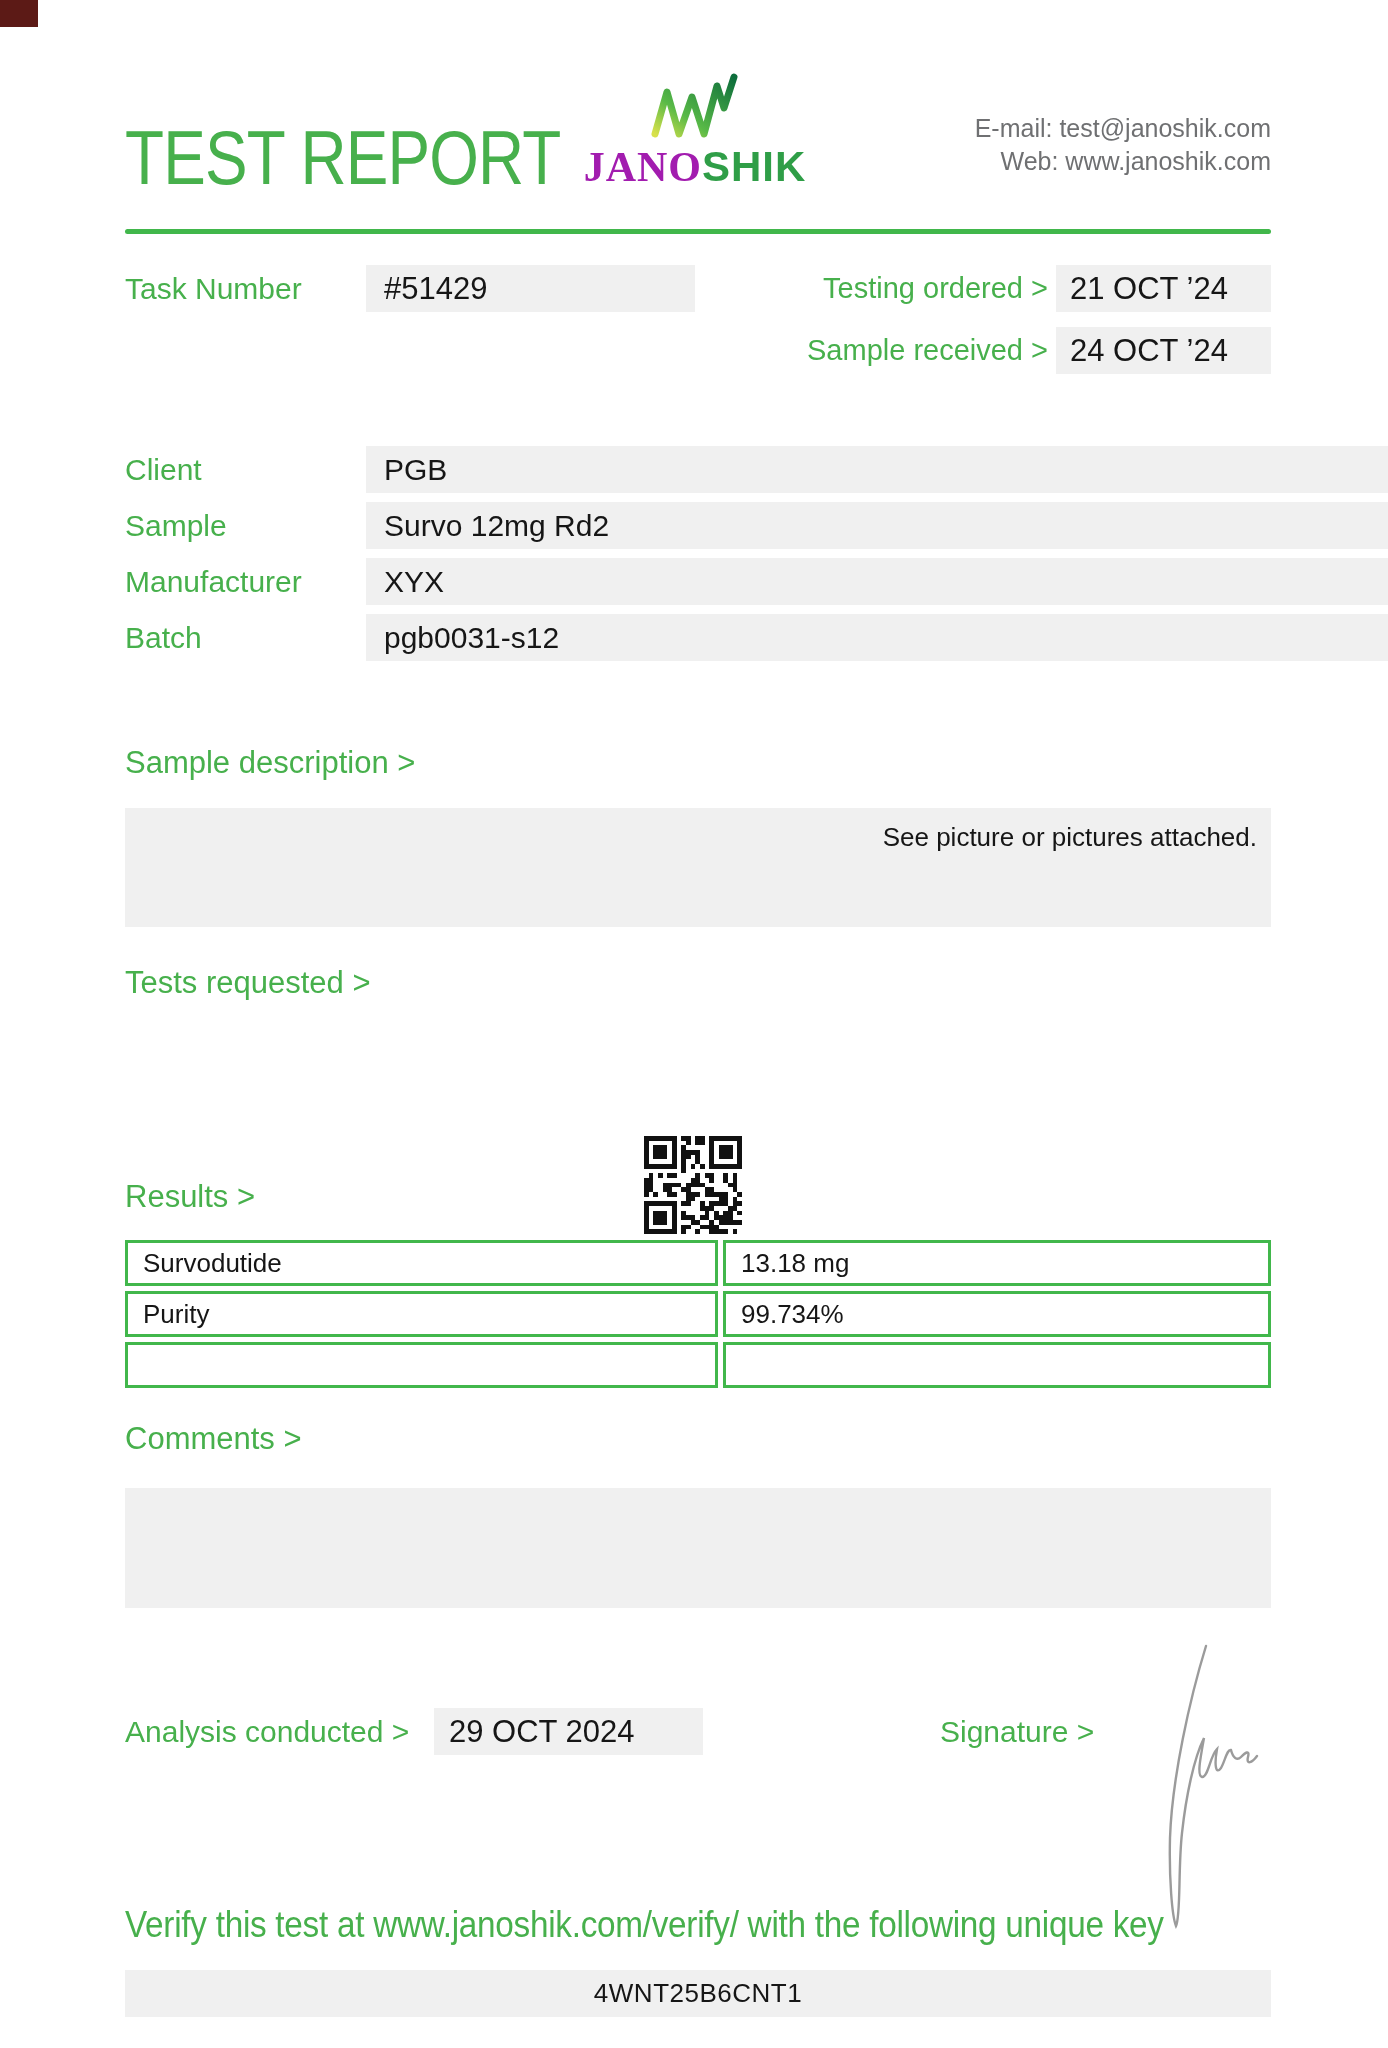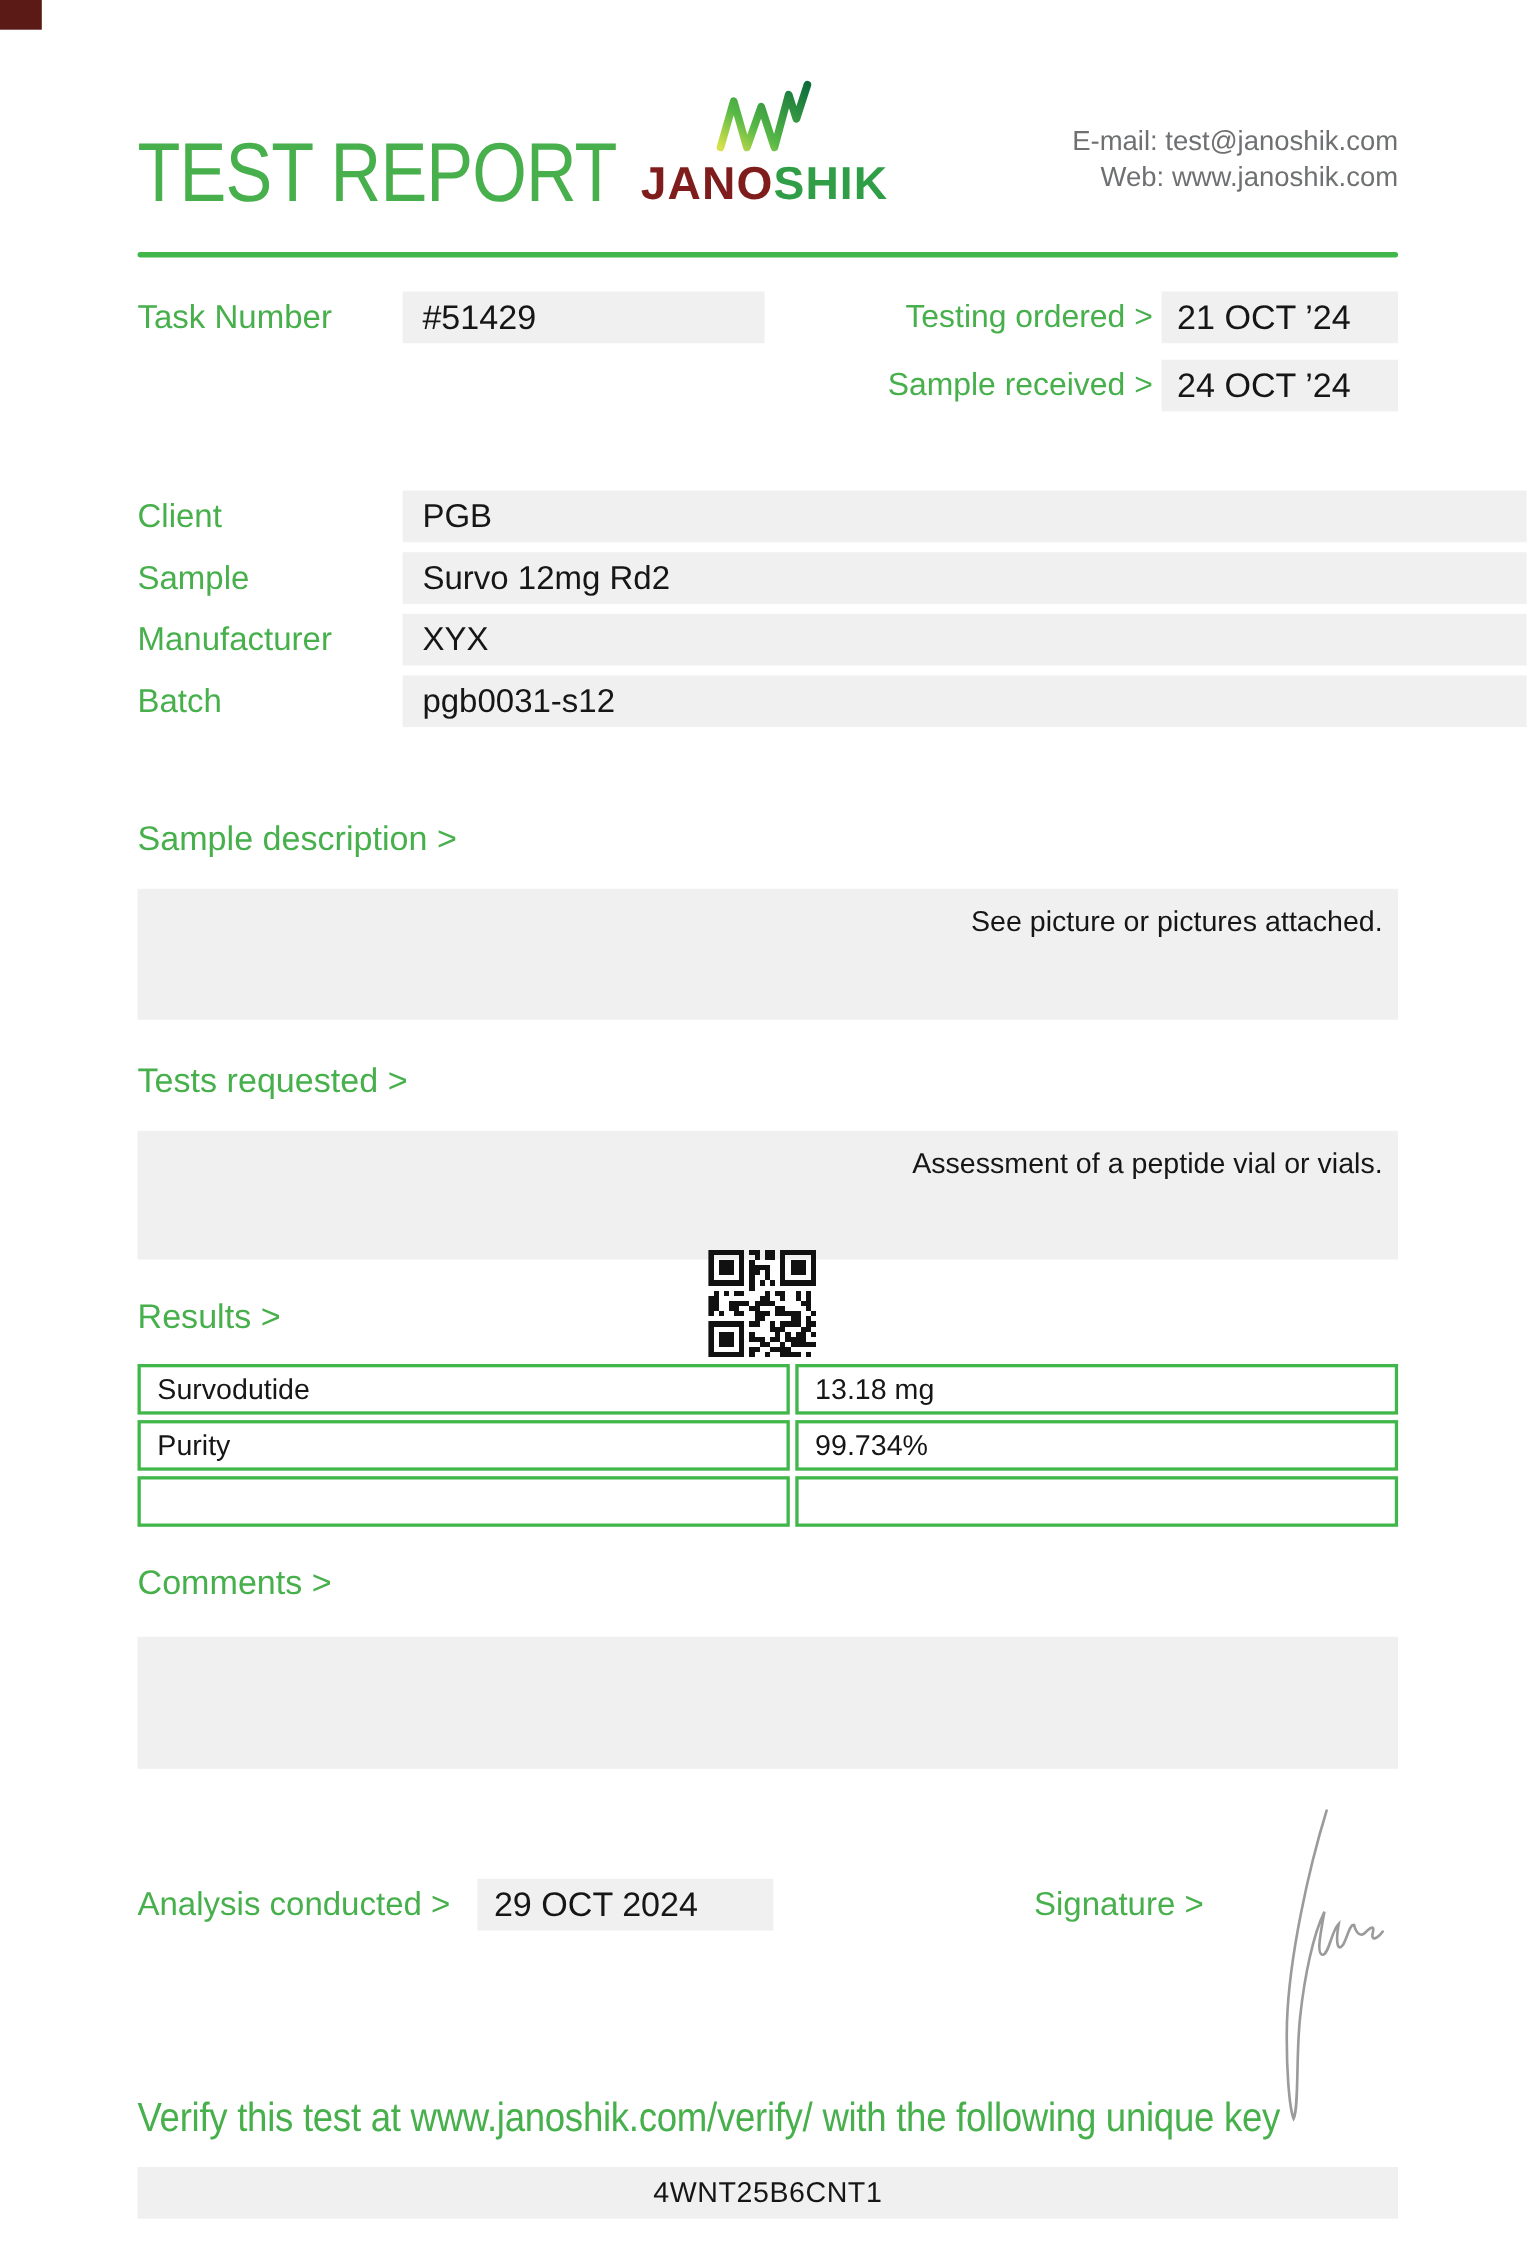--- a/index.html
+++ b/index.html
@@ -13,21 +13,21 @@
 
   .title {
     left:125px; top:120px; font-size:76px; line-height:1; letter-spacing:-1px;
     color:var(--green); transform:scaleX(.84); transform-origin:left top; white-space:nowrap;
   }
   .logo-icon { left:650px; top:72px; }
   .logo-text {
     left:565px; top:146px; width:260px; text-align:center;
     font-size:42px; font-weight:bold; letter-spacing:1px; line-height:1; white-space:nowrap;
   }
-  .logo-jano { color:#7f1d1d; }
+  .logo-jano { color:#a21caf;font-family:Liberation Serif, serif; }
   .logo-shik { color:#2f9e47; }
   .contact { right:117px; top:112px; text-align:right; font-size:25px; line-height:1.3; color:#6f7072; }
 
   .rule { left:125px; top:229px; width:1146px; height:5px; background:var(--green-line); border-radius:3px; }
 
   .row-label { font-size:30px; color:var(--green); height:47px; line-height:47px; white-space:nowrap; }
   .value-box {
     background:var(--box,#f0f0f0); height:47px; line-height:47px; font-size:31px;
     padding-left:18px; box-sizing:border-box; white-space:nowrap; overflow:hidden;
   }
@@ -136,21 +136,20 @@
   <div class="abs row-label info-label-2">Manufacturer</div>
   <div class="abs value-box info-value info-value-2">XYX</div>
 
   <div class="abs row-label info-label-3">Batch</div>
   <div class="abs value-box info-value info-value-3">pgb0031-s12</div>
 
   <div class="abs section-heading sd-heading">Sample description &gt;</div>
   <div class="abs body-box sd-box">See picture or pictures attached.</div>
 
   <div class="abs section-heading tr-heading">Tests requested &gt;</div>
-  <div class="abs body-box tr-box">Assessment of a peptide vial or vials.</div>
 
   <div class="abs qr">
     <svg id="qr-svg" width="98" height="98" viewBox="0 0 21 21" shape-rendering="crispEdges">
         <rect x="0" y="0" width="1" height="1" fill="#111"></rect>
         <rect x="1" y="0" width="1" height="1" fill="#111"></rect>
         <rect x="2" y="0" width="1" height="1" fill="#111"></rect>
         <rect x="3" y="0" width="1" height="1" fill="#111"></rect>
         <rect x="4" y="0" width="1" height="1" fill="#111"></rect>
         <rect x="5" y="0" width="1" height="1" fill="#111"></rect>
         <rect x="6" y="0" width="1" height="1" fill="#111"></rect>

